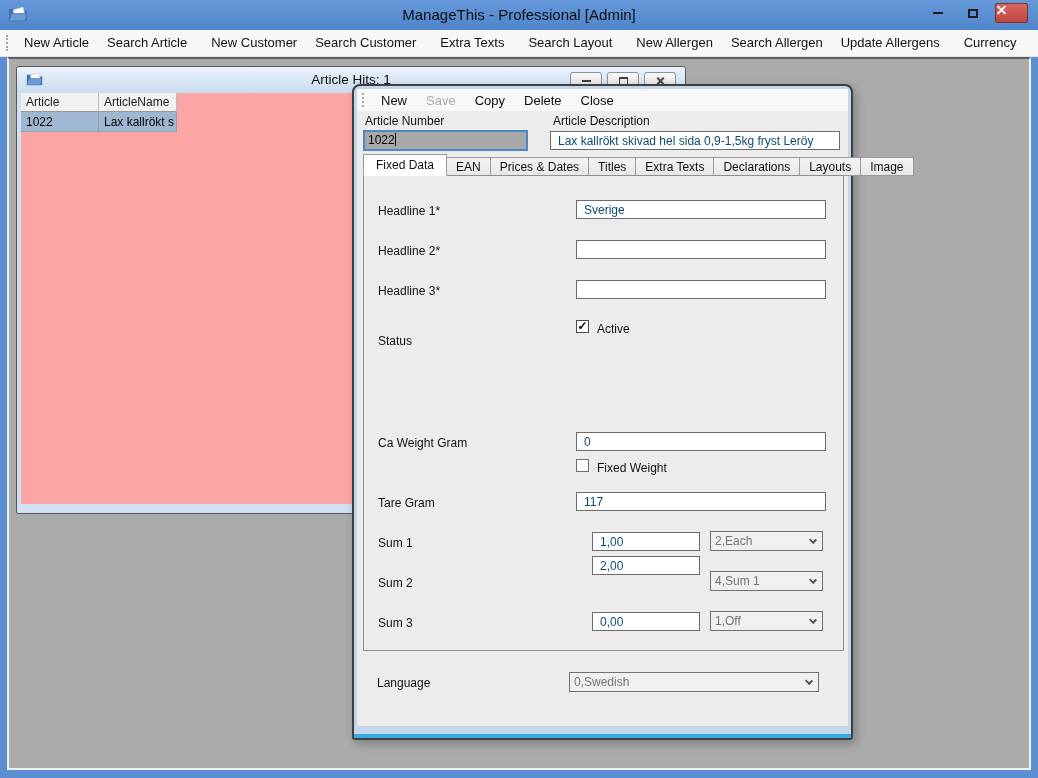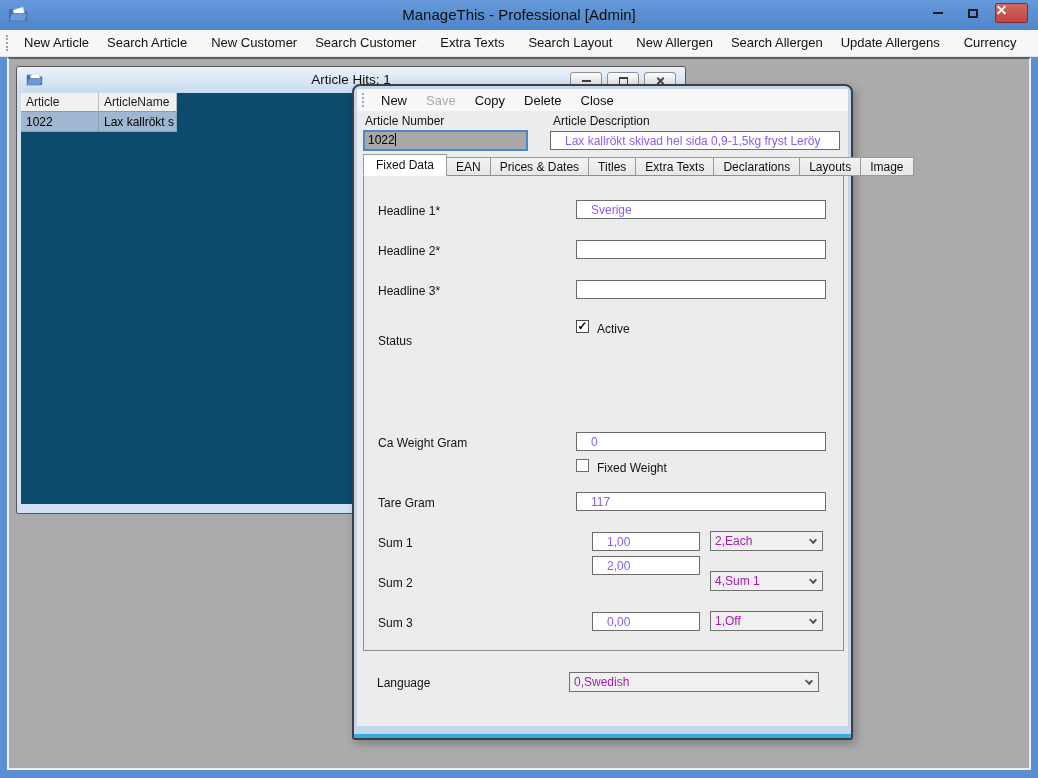--- a/index.html
+++ b/index.html
@@ -42,21 +42,21 @@
   .wh-title { position:absolute; left:0; top:0; width:100%; height:26px; line-height:26px; text-align:center;
     font-size:13.5px; color:#0d0d0d; }
   .wh-btns { position:absolute; right:9px; top:5px; display:flex; gap:5px; }
   .wh-btn { width:32px; height:18px; background:linear-gradient(#fbfbfb,#d8d8d8); border:1px solid #8f8f8f;
     border-radius:3px; display:flex; align-items:center; justify-content:center; color:#3e3e3e; }
   .gl-min-sm { width:9px; height:2px; background:currentColor; }
   .gl-max-sm { width:9px; height:8px; border:1px solid currentColor; border-top:2px solid currentColor; }
   .xglyph-sm { position:relative; width:9px; height:9px; }
   .xglyph-sm::before,.xglyph-sm::after { content:""; position:absolute; left:0; top:3.5px; width:9px; height:2px; background:#4a4a4a; }
   .xglyph-sm::before { transform:rotate(45deg); } .xglyph-sm::after { transform:rotate(-45deg); }
-  .wh-content { margin:0 4px; height:411px; background:#0c4a6e; position:relative; }
+  .wh-content { margin:0 4px; height:411px; background:#fca5a5; position:relative; }
   .grid { position:absolute; left:0; top:0; display:grid; grid-template-columns:78px 78px; }
   .gh-cell { height:19px; background:#f1f1f1; border-right:1px solid #bcbcbc; border-bottom:1px solid #979797;
     font-size:12px; line-height:18px; padding-left:5px; color:#1a1a1a; }
   .gd-cell { height:20px; background:#9fb7d0; border-right:1px solid #8aa2ba; border-bottom:1px solid #8aa2ba;
     font-size:12px; line-height:20px; padding-left:5px; color:#000; white-space:nowrap; overflow:hidden; }
 
   
   .win-info { position:absolute; left:352px; top:84px; width:501px; height:656px; z-index:10;
     background:#c3d7ec; border:2px solid #3f3f3f; border-radius:8px 8px 3px 3px;
     display:flex; flex-direction:column; box-shadow:3px 4px 10px rgba(0,0,0,.25); }
@@ -72,36 +72,36 @@
   .xglyph-wi::before,.xglyph-wi::after { content:""; position:absolute; left:0; top:4px; width:10px; height:2.4px; background:#f4f6f8; }
   .xglyph-wi::before { transform:rotate(45deg); } .xglyph-wi::after { transform:rotate(-45deg); }
   .wi-body { flex:1; margin:3px 3px 0; display:flex; flex-direction:column; }
   .wi-toolbar { height:22px; flex:none; background:#f8f8f8; display:flex; align-items:center; font-size:13px; }
   .tb-grip { width:3px; height:14px; border-left:2px dotted #a8a8a8; margin:0 8px 0 5px; }
   .tb-item { padding:0 8px; margin-right:3px; color:#0d0d0d; white-space:nowrap; }
   .tb-item.disabled { color:#aaaaaa; }
   .wi-client { flex:1; background:#ececec; position:relative;text-decoration:underline; }
   .flabel { position:absolute; font-size:12px; color:#111; white-space:nowrap; }
   .tinput { position:absolute; height:19px; border:1px solid #6b6b6b; background:#fff; font-family:"Liberation Sans",sans-serif;
-    font-size:12px; padding:0 14px; color:#8b5cf6; }
+    font-size:12px; padding:0 7px; color:#0c4a6e; }
   .an-box { position:absolute; left:6px; top:19px; width:165px; height:21px; background:#a8a8a8;
     border:2px solid #4e87c6; font-size:12px; line-height:17px; padding-left:3px; color:#000; }
   .caret { display:inline-block; width:1px; height:13px; background:#000; vertical-align:-2px; }
 
   .tabstrip { position:absolute; left:6px; top:44px; display:flex; align-items:flex-end; height:21px; }
   .tab { height:19px; line-height:18px; padding:0 9px; font-size:12px; color:#111; background:linear-gradient(#f4f4f4,#e7e7e7);
     border:1px solid #9a9a9a; margin-left:-1px; white-space:nowrap; }
   .tab.active { height:22px; line-height:21px; background:#fff; border-bottom:1px solid #fff; padding:0 12px;
     margin-left:0; position:relative; z-index:3; }
   .panel { position:absolute; left:6px; top:64px; width:481px; height:476px; border:1px solid #8f8f8f; background:#ececec; }
   .prow-label { position:absolute; left:14px; font-size:12px; color:#111; }
   .pinput { position:absolute; left:212px; width:250px; }
   .pinput.small { width:108px;margin-left:16px; }
   .pselect { position:absolute; left:346px; width:113px; height:20px; border:1px solid #707070; background:#f0f0f0;
-    font-size:12px; line-height:18px; padding:0 18px 0 4px; color:#a21caf; }
+    font-size:12px; line-height:18px; padding:0 18px 0 4px; color:#737373; }
   .pselect .chev { position:absolute; right:6px; top:5px; width:6px; height:6px;
     border-right:2px solid #555; border-bottom:2px solid #555; transform:rotate(45deg) scaleY(.9); }
   .cbx { position:absolute; width:13px; height:13px; background:#fff; border:1px solid #494949;
     font-size:12px; line-height:11px; text-align:center; color:#000; font-weight:bold; }
   .cbx.un { border-color:#6e6e6e; }
   .cbx-label { position:absolute; font-size:12px; color:#111; }
   .lang-select { left:212px; width:250px; }
   .wi-bottom { flex:none; height:12px; position:relative; background:#c3d7ec; }
   .wi-bottom .cyan { position:absolute; left:0; bottom:0; width:100%; height:4px; background:#36abe0; }
 </style>

